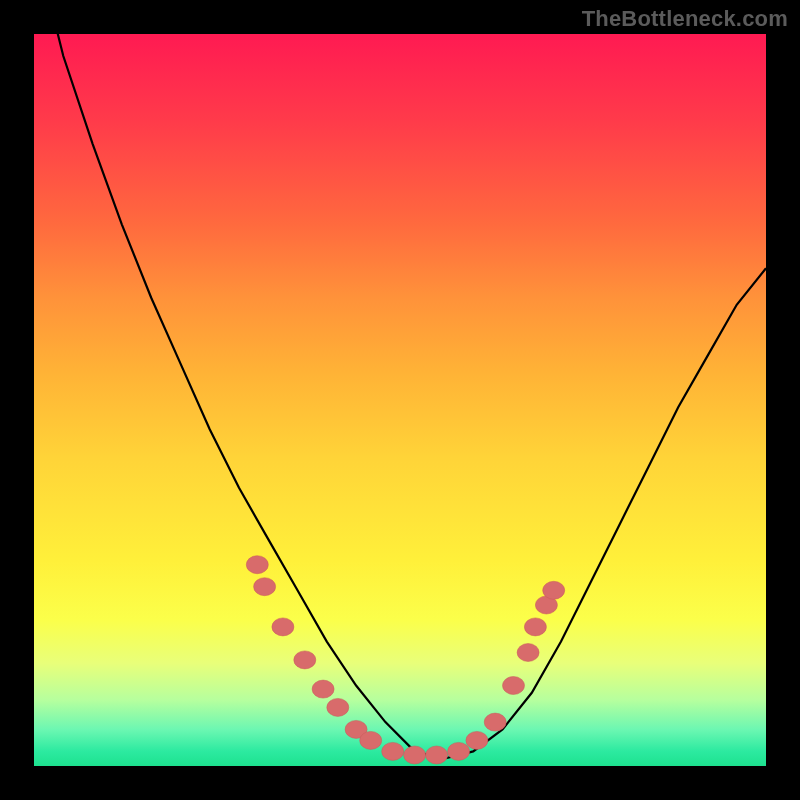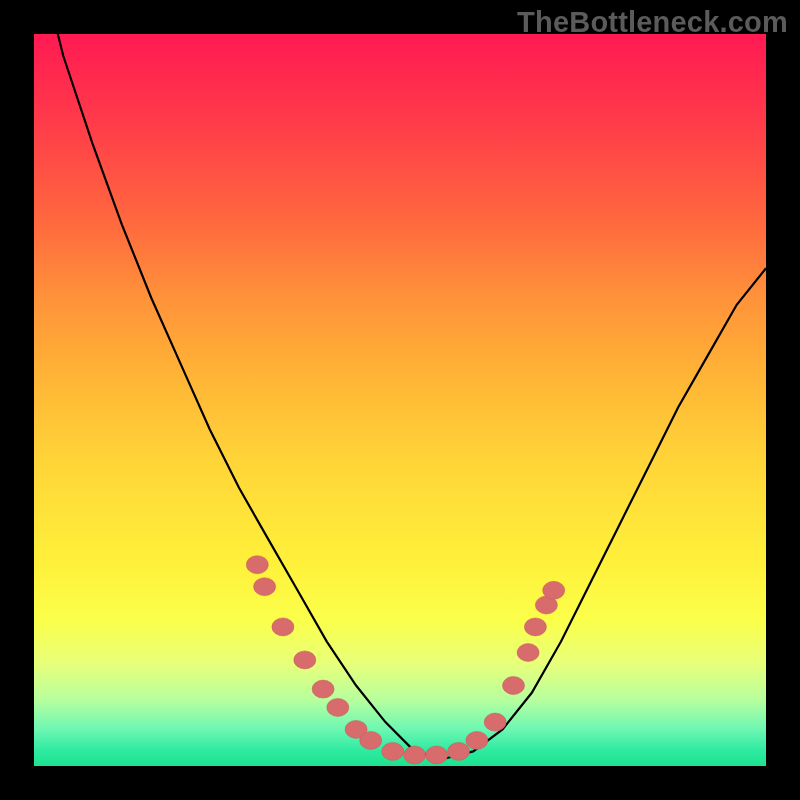--- a/index.html
+++ b/index.html
@@ -37,21 +37,21 @@
       #e8ff7a 86%,
       #b6ff9e 91%,
       #6cf7b2 95%,
       #2ceaa0 98%,
       #1de28f 100%);
   }
   .watermark {
     position: absolute;
     top: 6px;
     right: 12px;
-    font-size: 29px;
+    font-size: 22px;
     font-weight: 600;
     color: #5b5b5b;
     letter-spacing: 0.2px;
     user-select: none;
   }
   svg.curve {
     position: absolute;
     left: 0;
     top: 0;
     width: 732px;

